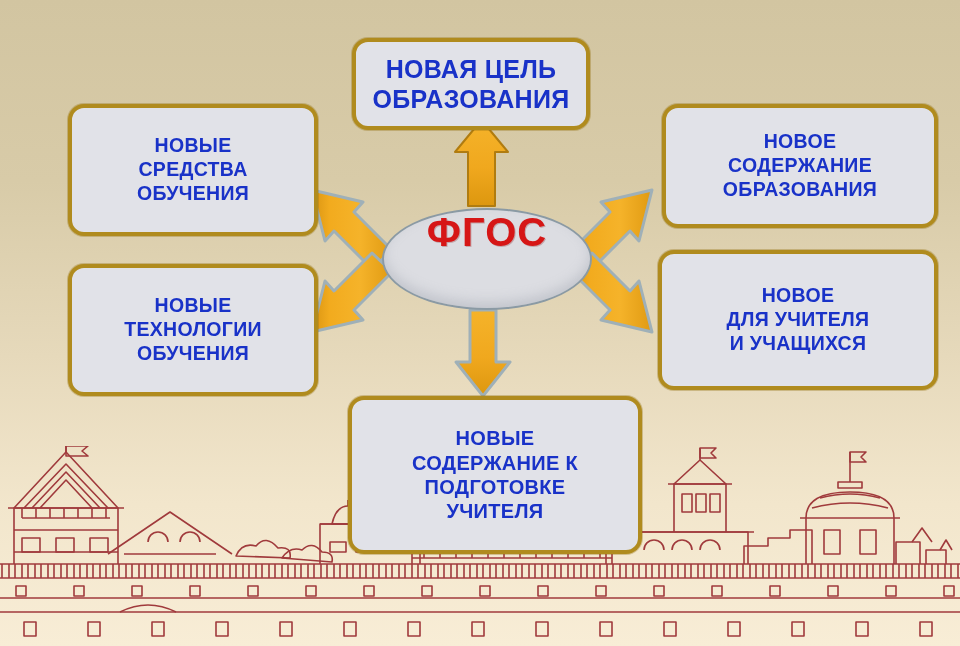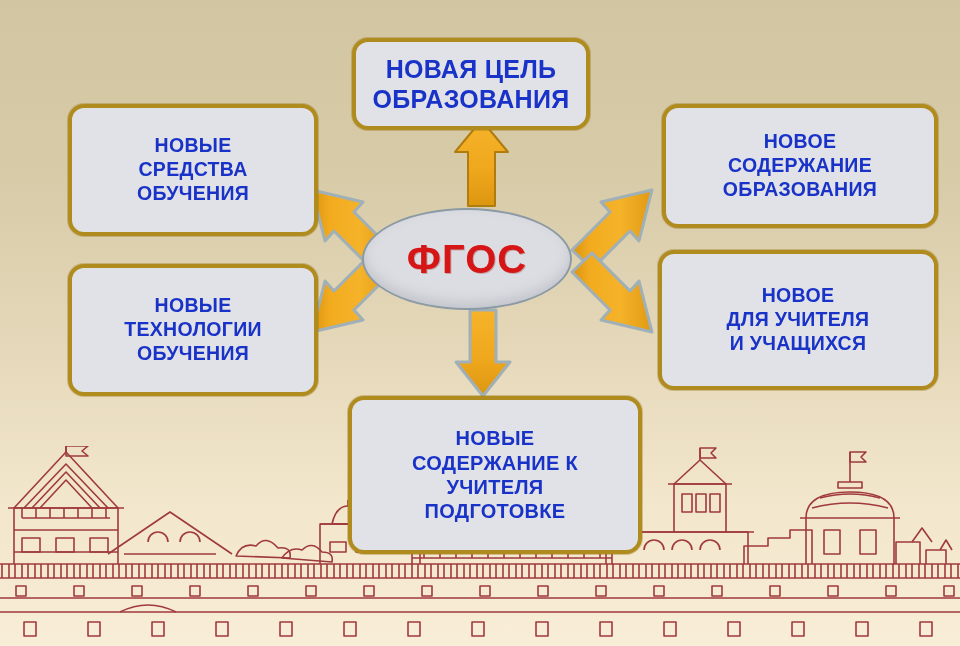--- a/index.html
+++ b/index.html
@@ -31,25 +31,25 @@
   .box span{display:block;padding:0 8px;}
   #box-goal      {left:352px;top:38px;  width:230px;height:84px;  font-size:25px;}
   #box-means     {left:68px; top:104px; width:242px;height:124px; font-size:19.5px;}
   #box-tech      {left:68px; top:264px; width:242px;height:124px; font-size:19.5px;}
   #box-content   {left:662px;top:104px; width:268px;height:116px; font-size:19.5px;}
   #box-goalset   {left:658px;top:250px; width:272px;height:132px; font-size:19.5px;}
   #box-teacher   {left:348px;top:396px; width:286px;height:150px; font-size:20px;}
 
   
   #center-ellipse{
-    position:absolute;left:362px;top:208px;width:206px;height:98px;
+    position:absolute;left:382px;top:208px;width:206px;height:98px;
     background:#dcdde2;
     border:2px solid #8b9aa4;
     border-radius:50%;
-    display:flex;align-items:center;justify-content:center;
+    display:flex;align-items:flex-start;justify-content:center;
     box-shadow:inset 0 -6px 12px rgba(150,155,165,.35);
   }
   #center-ellipse .label{
     color:#d61616;font-weight:bold;font-size:40px;letter-spacing:1px;
     text-shadow:1px 1px 0 rgba(120,0,0,.25);
   }
   
   #arrows{position:absolute;left:0;top:0;width:960px;height:646px;pointer-events:none;}
 </style>
 </head>
@@ -219,22 +219,22 @@
       <span>НОВОЕ</span>
       <span>ДЛЯ УЧИТЕЛЯ</span>
       <span>И УЧАЩИХСЯ</span>
     </div>
   </div>
 
   <div class="box" id="box-teacher">
     <div>
       <span>НОВЫЕ</span>
       <span>СОДЕРЖАНИЕ К</span>
+      <span>ПОДГОТОВКЕ</span>
       <span>УЧИТЕЛЯ</span>
-      <span>ПОДГОТОВКЕ</span>
     </div>
   </div>
 
   <div id="center-ellipse">
     <span class="label">ФГОС</span>
   </div>
 
 </div>
 
 </body></html>

